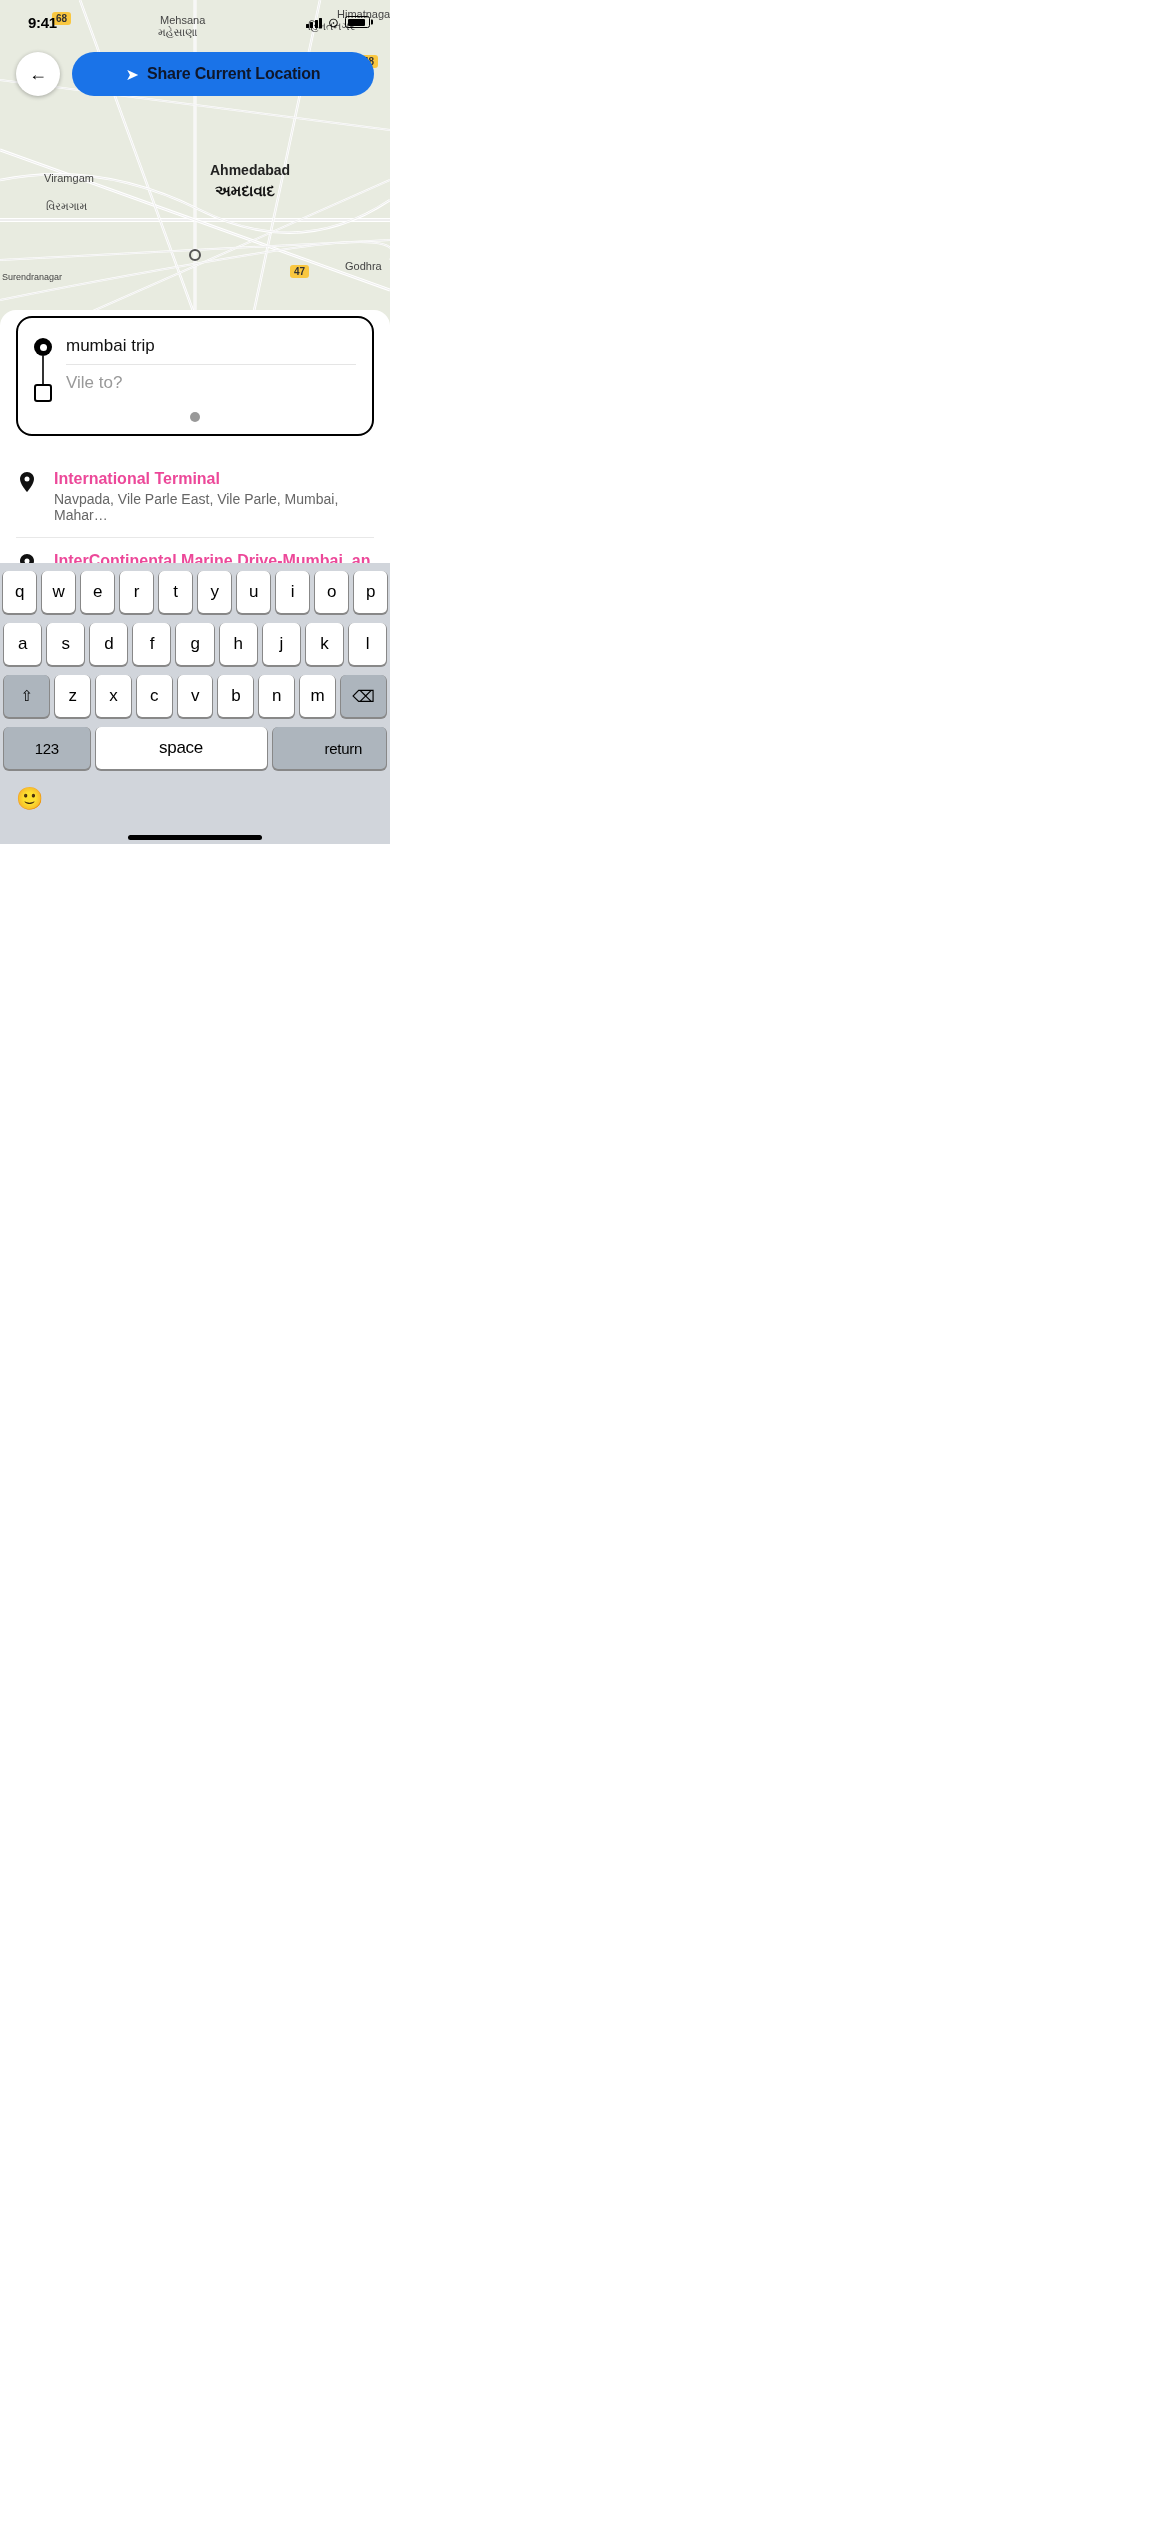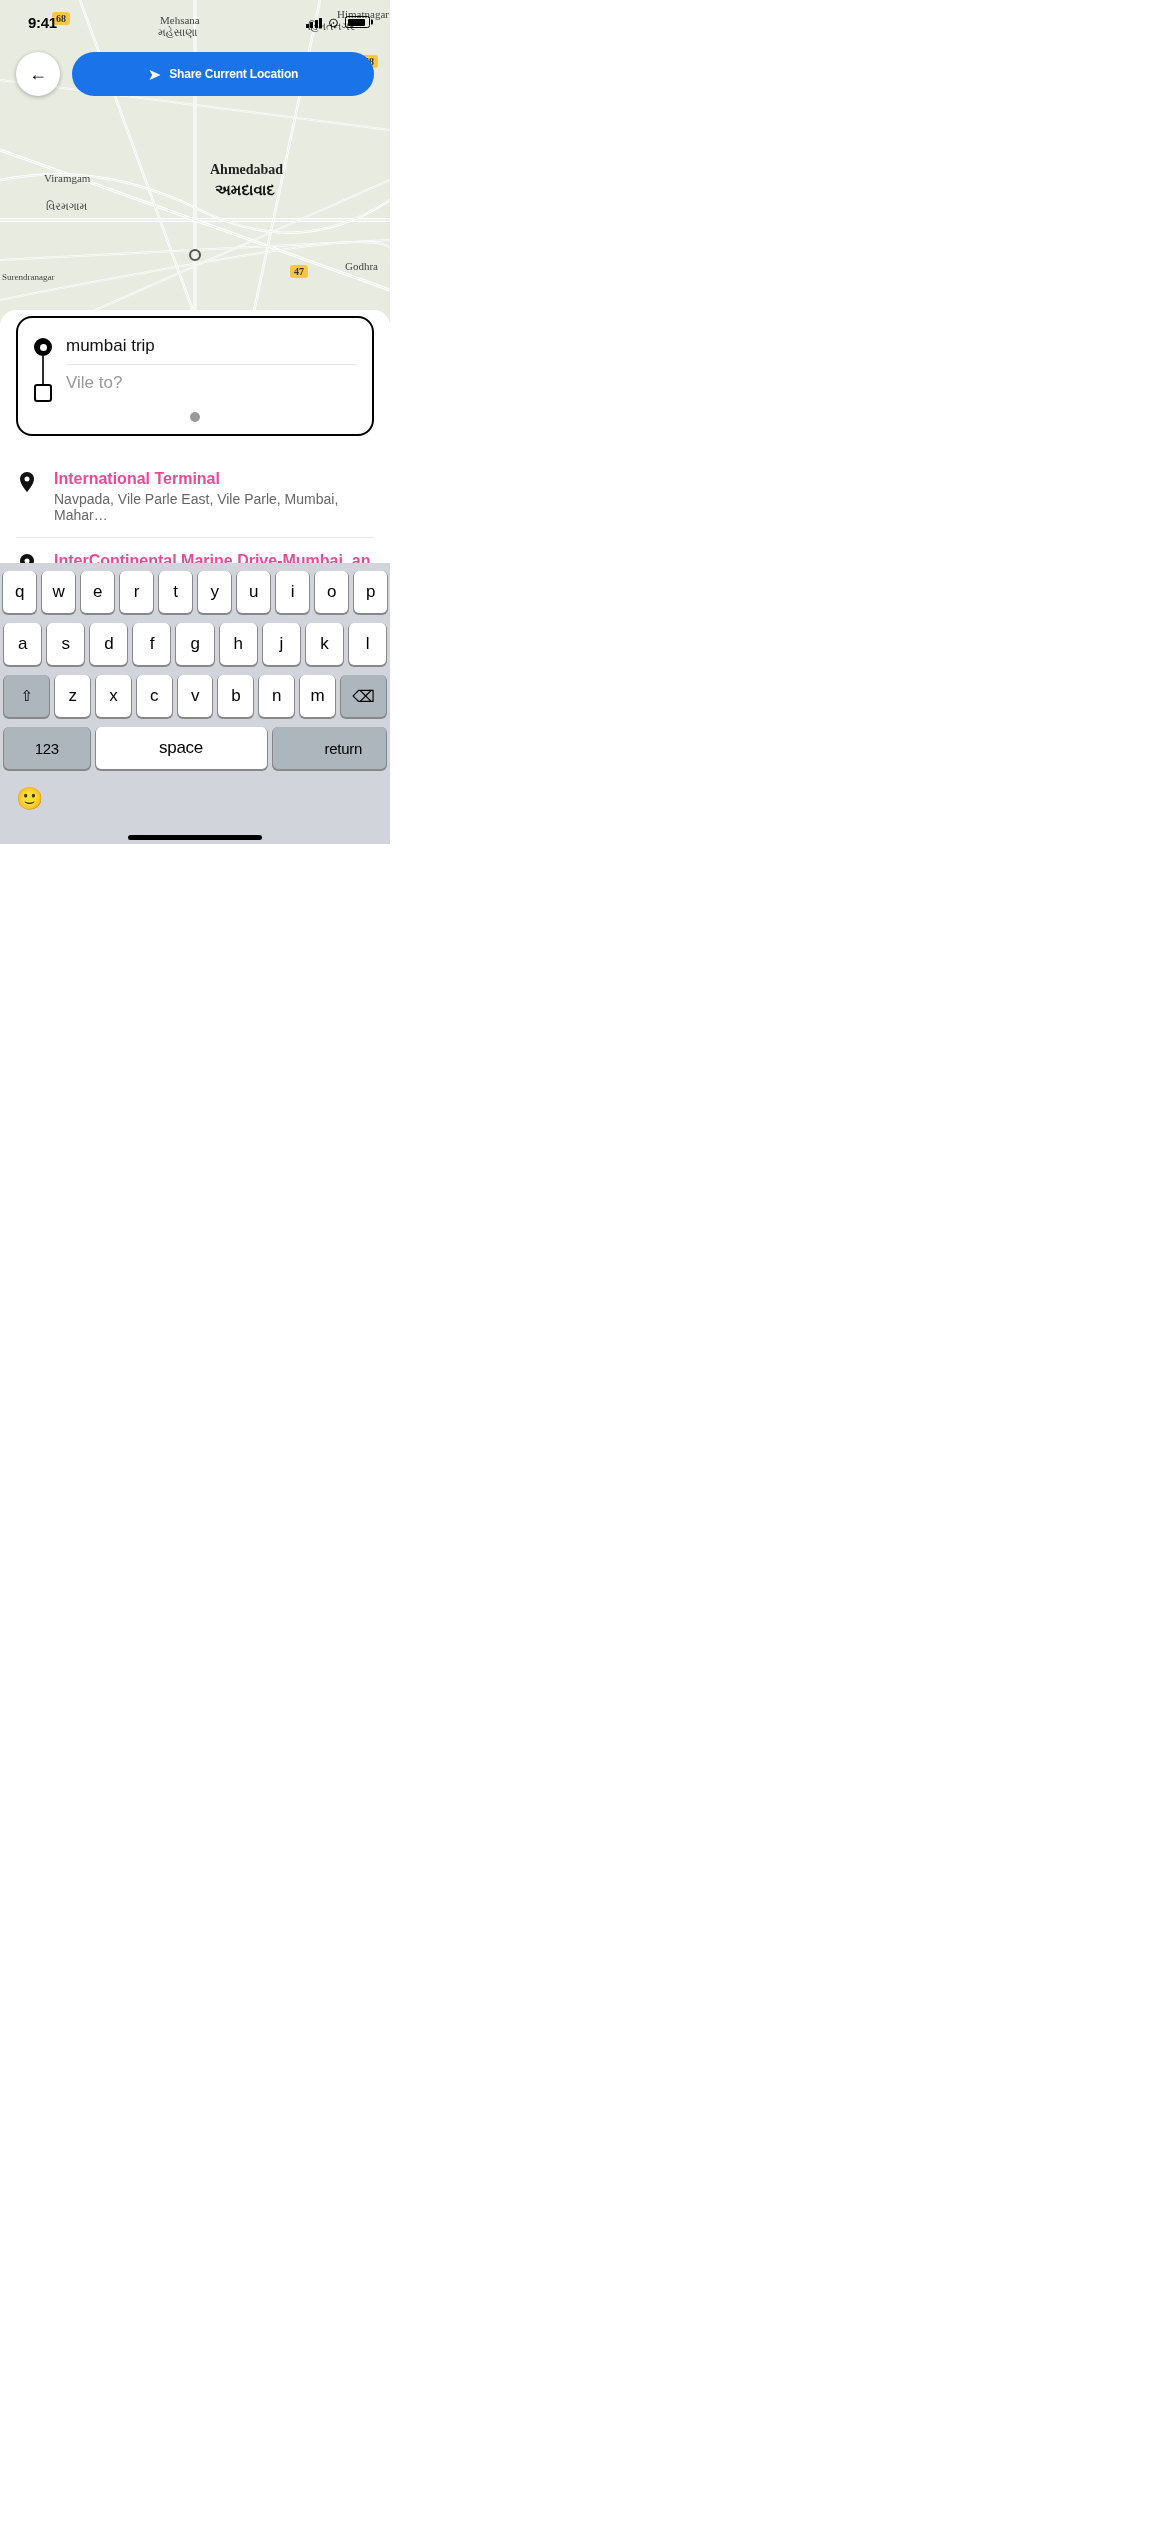--- a/index.html
+++ b/index.html
@@ -74,21 +74,20 @@
       border-radius: 1px;
     }
 
     
     .map-container {
       position: absolute;
       top: 0; left: 0; right: 0;
       height: 330px;
       background: #fef9c3;
       overflow: hidden;
-      font-family: Liberation Serif, serif;
     }
     .map-bg {
       position: absolute;
       top: 0; left: 0; right: 0; bottom: 0;
       background: #e8ebe0;
     }
     
     .map-roads {
       position: absolute;
       top: 0; left: 0; right: 0; bottom: 0;
@@ -168,22 +167,22 @@
       justify-content: center;
       gap: 8px;
       z-index: 200;
       cursor: pointer;
     }
     .share-location-btn .nav-icon {
       color: #fff;
       font-size: 16px;
     }
     .share-location-btn .btn-label {
-      color: #ffffff;
-      font-size: 12px;
+      color: #0f172a;
+      font-size: 16px;
       font-weight: 600;
       letter-spacing: -0.2px;
     }
 
     
     .drag-handle-area {
       position: absolute;
       bottom: 0;
       left: 0; right: 0;
       height: 20px;

